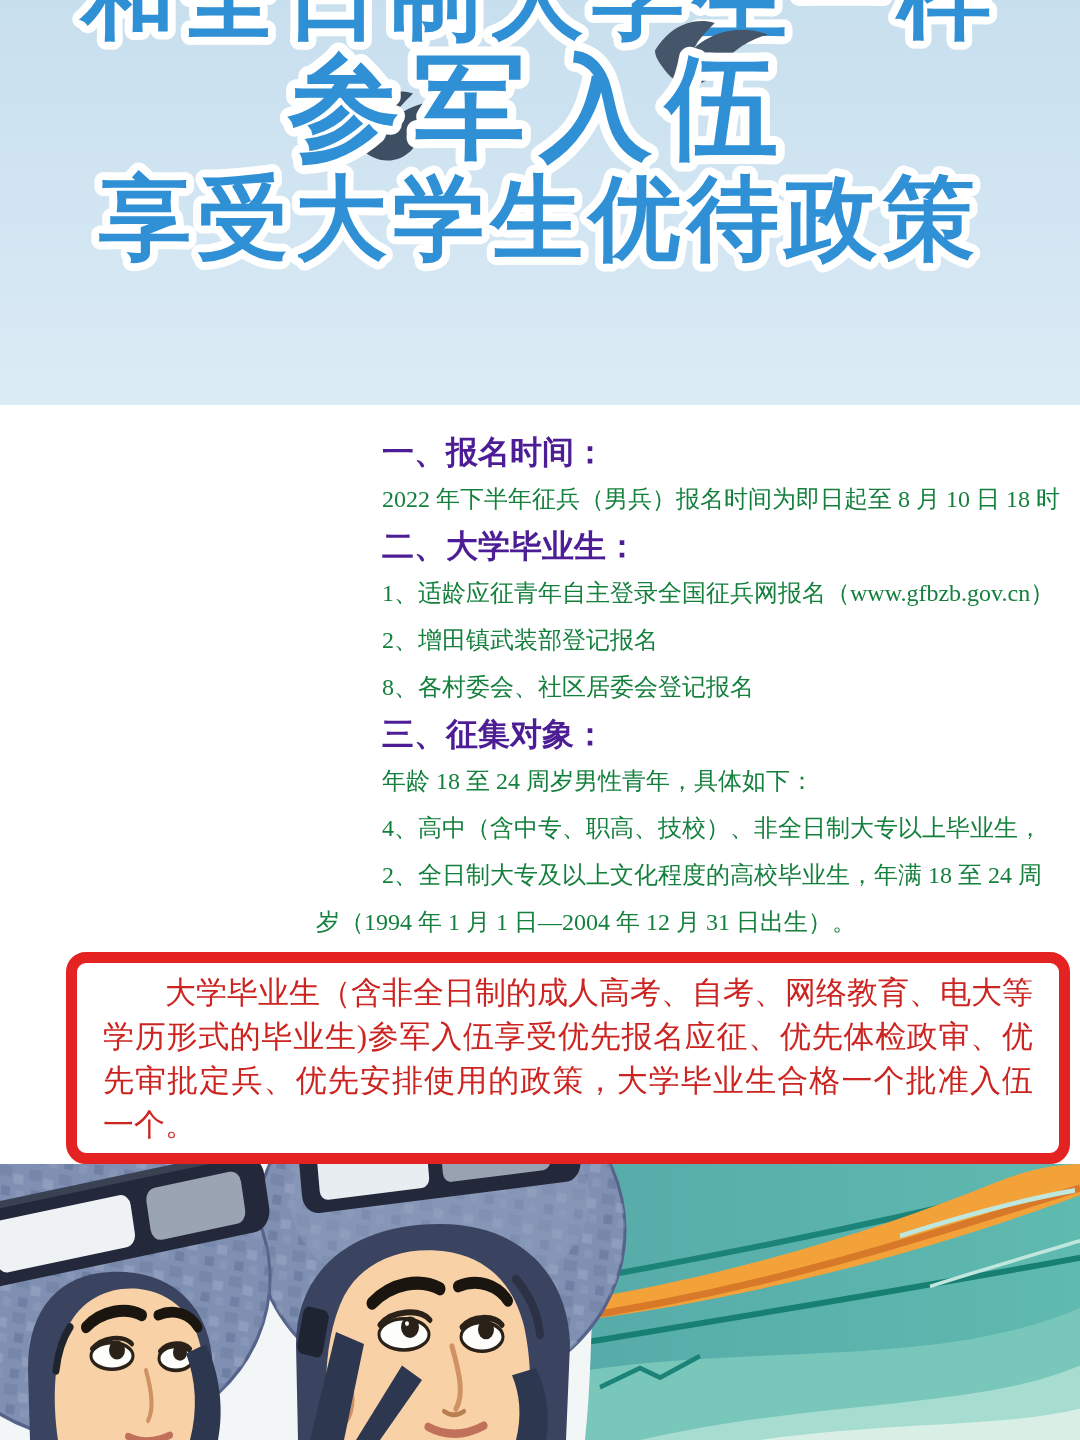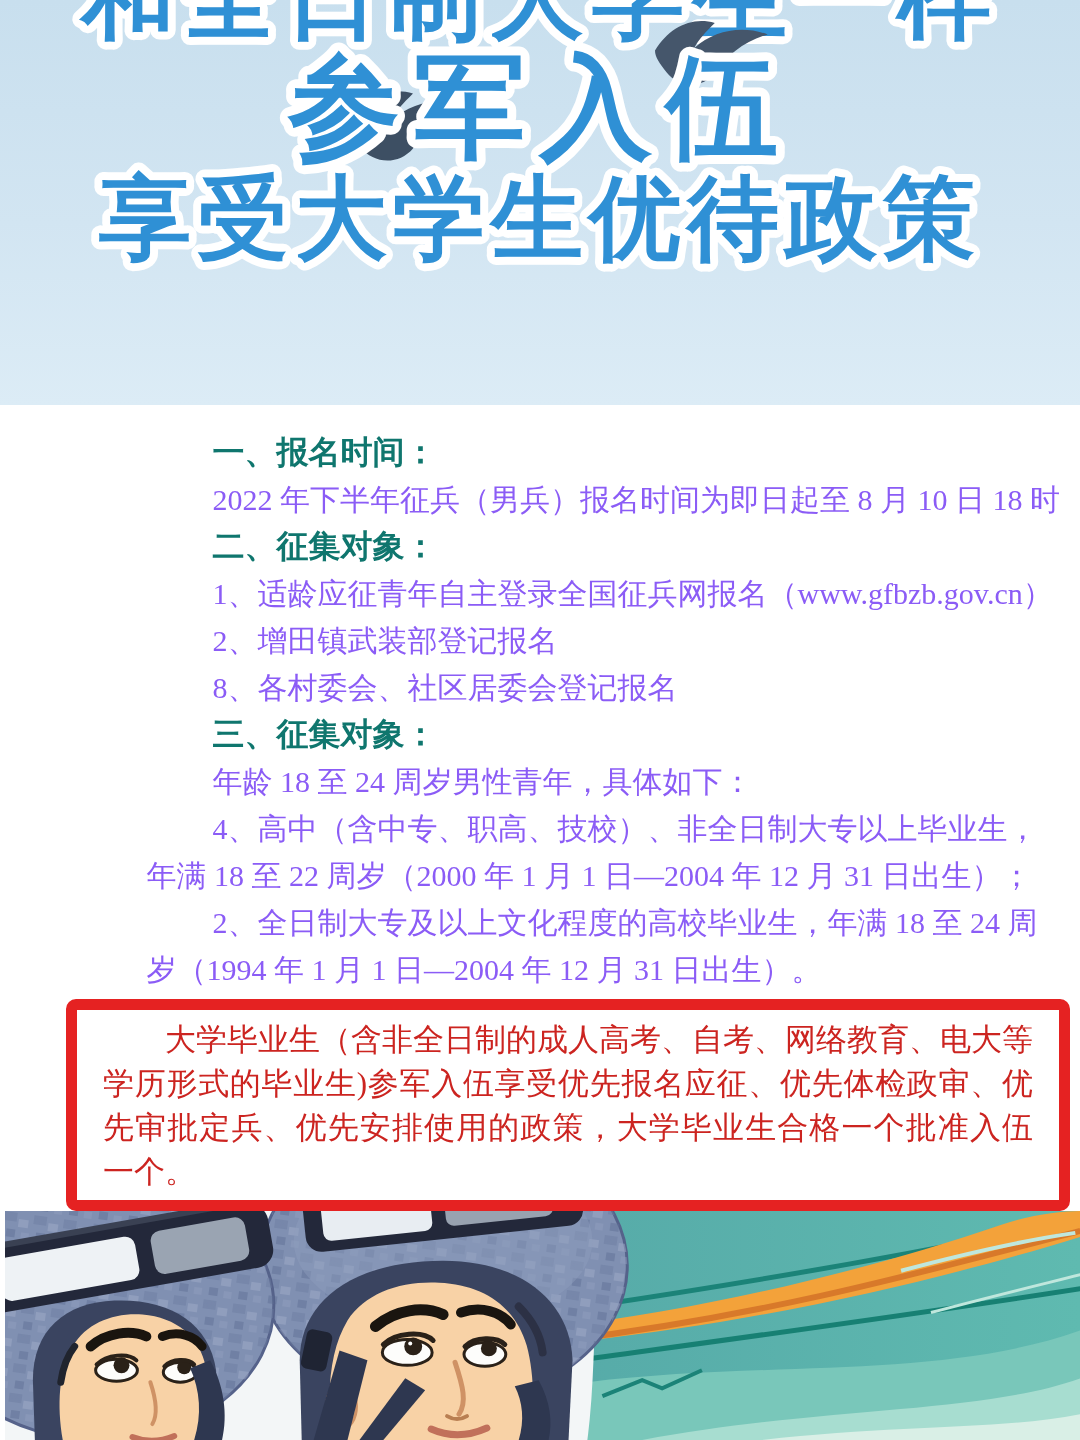--- a/index.html
+++ b/index.html
@@ -18,31 +18,31 @@
   .hero svg{display:block;}
   .hero text{
     font-family:"Liberation Sans","DejaVu Sans",sans-serif;
     font-weight:900;
     paint-order:stroke;
     stroke:#ffffff;
     stroke-linejoin:round;
   }
   
   .content{flex:0 0 auto;padding:24px 20px 0 65px;background:#ffffff;}
-  .line{height:47px;line-height:47px;font-size:30px;white-space:nowrap;color:#8b5cf6;}
+  .line{height:47px;line-height:47px;font-size:24px;white-space:nowrap;color:#15803d;}
   .line.h{
     font-family:"Liberation Sans","DejaVu Sans",sans-serif;
-    font-weight:700;font-size:32px;color:#0f766e;padding-left:66px;
+    font-weight:700;font-size:32px;color:#4c1d95;padding-left:66px;
   }
   .line.pf{padding-left:66px;}
   .line.pc{padding-left:0;}
   
   .notice{
     margin:6px 10px 0 10px;
-    border:11px solid #e52222;border-radius:10px;
+    border:11px solid #e52222;border-radius:20px;
     padding:8px 26px 6px 26px;
     color:#cc2420;background:#ffffff;
   }
   .nline{font-size:31px;line-height:44px;white-space:normal;}
   .nline.just{text-align:justify;text-align-last:justify;}
   .nline.indent{text-indent:2em;}
   
   .illustration{flex:1 1 auto;min-height:0;position:relative;overflow:hidden;}
   .illustration svg{display:block;width:100%;height:100%;}
 </style>
@@ -63,28 +63,27 @@
         <path fill="#3d4f63" d="M0,30 C12,10 32,0 52,6 C44,14 38,20 34,28 C52,12 76,8 98,16 C78,22 62,34 52,50 C40,64 20,62 10,49 C4,41 0,36 0,30 Z"></path>
       </g>
       <text x="540" y="116" text-anchor="middle" dominant-baseline="middle" font-size="112" letter-spacing="14" fill="#2f90d5" stroke-width="18">参军入伍</text>
       <text x="540" y="226" text-anchor="middle" dominant-baseline="middle" font-size="92" letter-spacing="6" fill="#2f90d5" stroke-width="16">享受大学生优待政策</text>
     </svg>
   </div>
 
   <div class="content">
     <div class="line h">一、报名时间：</div>
     <div class="line pf">2022 年下半年征兵（男兵）报名时间为即日起至 8 月 10 日 18 时</div>
-    <div class="line h">二、征集对象：</div>
+    <div class="line h">二、大学毕业生：</div>
     <div class="line pf">1、适龄应征青年自主登录全国征兵网报名（www.gfbzb.gov.cn）</div>
     <div class="line pf">2、增田镇武装部登记报名</div>
     <div class="line pf">8、各村委会、社区居委会登记报名</div>
     <div class="line h">三、征集对象：</div>
     <div class="line pf">年龄 18 至 24 周岁男性青年，具体如下：</div>
     <div class="line pf">4、高中（含中专、职高、技校）、非全日制大专以上毕业生，</div>
-    <div class="line pc">年满 18 至 22 周岁（2000 年 1 月 1 日—2004 年 12 月 31 日出生）；</div>
     <div class="line pf">2、全日制大专及以上文化程度的高校毕业生，年满 18 至 24 周</div>
     <div class="line pc">岁（1994 年 1 月 1 日—2004 年 12 月 31 日出生）。</div>
   </div>
 
   <div class="notice">
     <div class="nline just indent">大学毕业生（含非全日制的成人高考、自考、网络教育、电大等</div>
     <div class="nline just">学历形式的毕业生)参军入伍享受优先报名应征、优先体检政审、优</div>
     <div class="nline just">先审批定兵、优先安排使用的政策，大学毕业生合格一个批准入伍</div>
     <div class="nline">一个。</div>
   </div>

